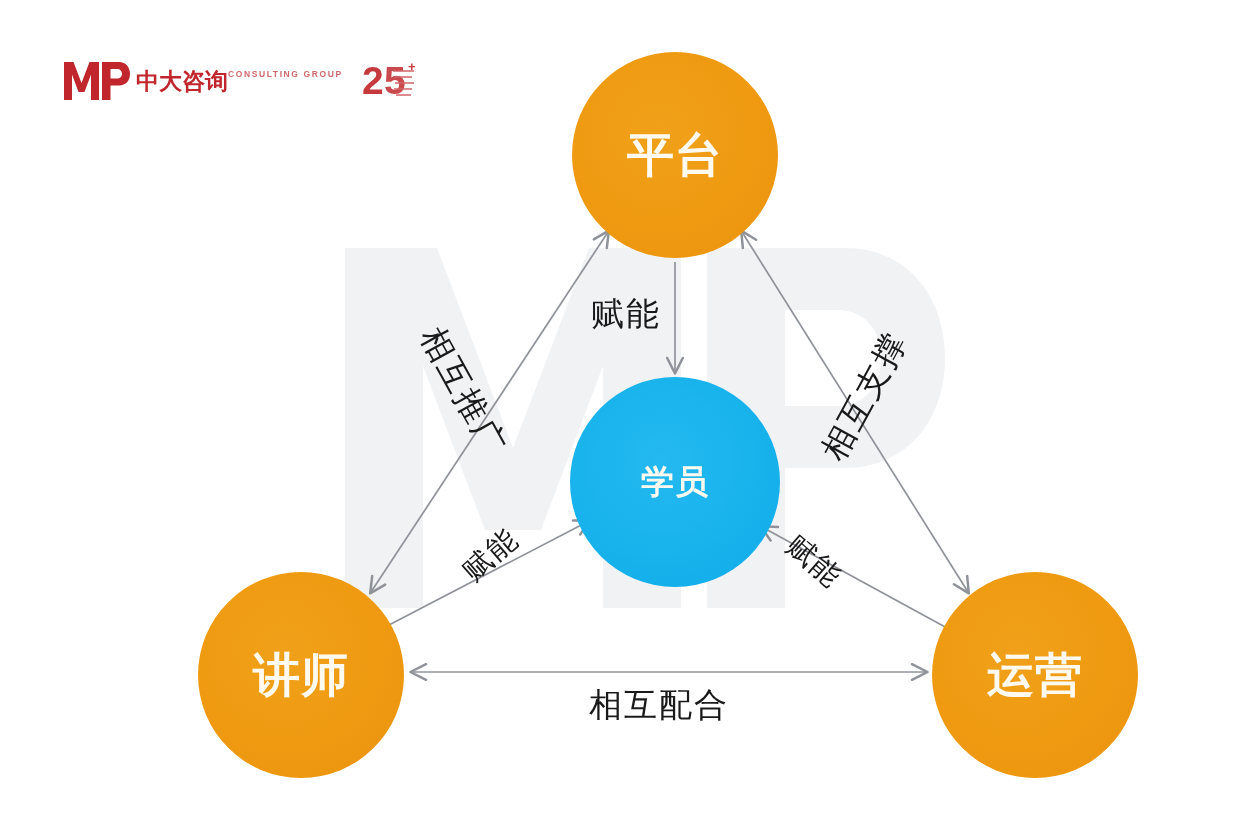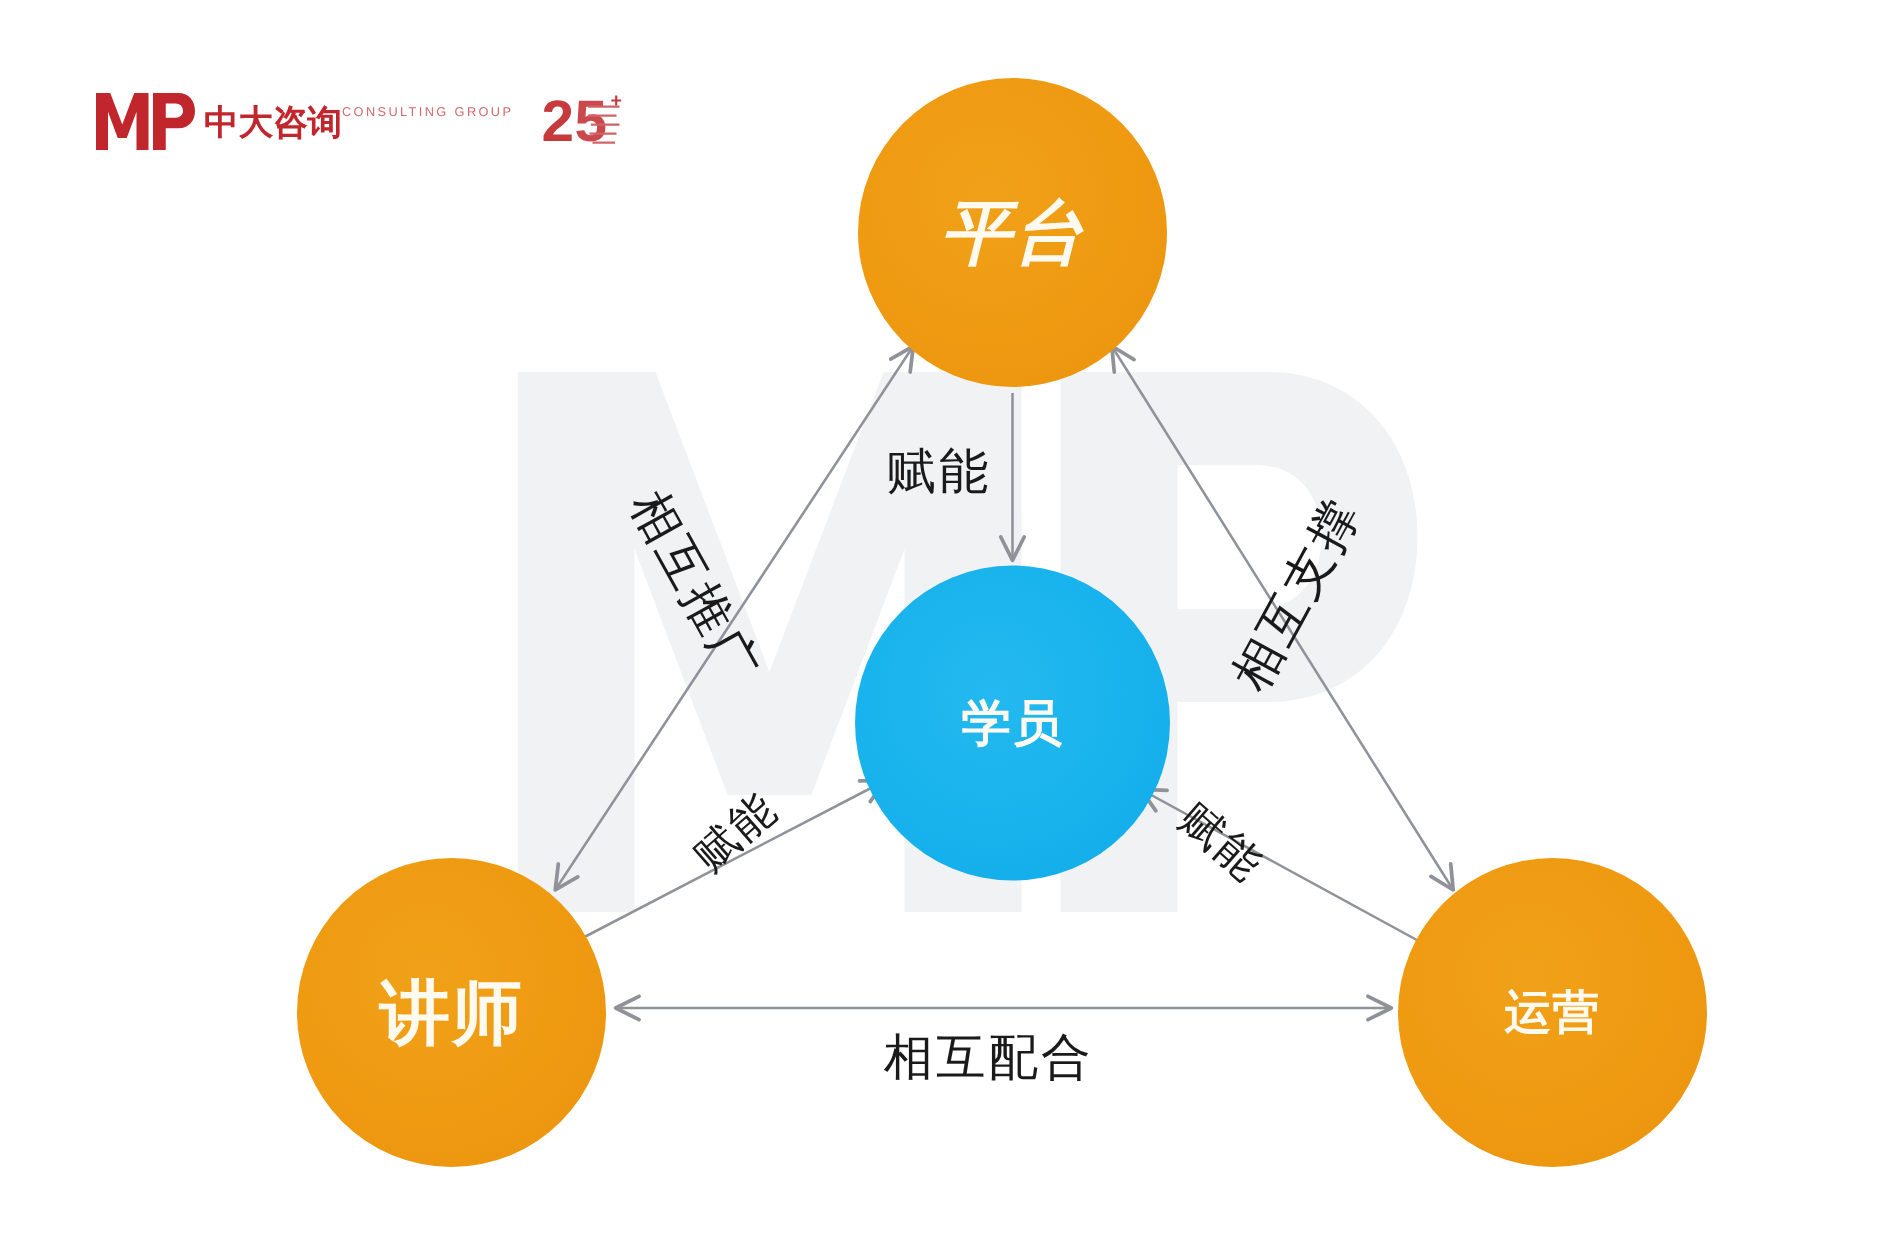--- a/index.html
+++ b/index.html
@@ -54,20 +54,21 @@
     line-height: 1.05;
     white-space: nowrap;
   }
   .logo-en {
     font-size: 8.5px;
     color: #cf6a6c;
     letter-spacing: 1.6px;
     line-height: 1.1;
     white-space: nowrap;
     margin-top: 1px;
+    font-weight: bold;
   }
   .logo-sep {
     width: 1.6px;
     height: 36px;
     background: #cf7b7d;
     margin: 0 9px 0 10px;
   }
   .logo-25 { flex: 0 0 auto; }
 
   
@@ -95,37 +96,36 @@
   .node-orange {
     background: radial-gradient(circle at 42% 38%, #f0a119 0%, #ef9a11 55%, #e8930c 100%);
   }
   .node-cyan {
     background: radial-gradient(circle at 44% 40%, #24b9f0 0%, #17b2ec 60%, #0fabe8 100%);
   }
   #node-platform {
     left: 572px; top: 52px;
     width: 206px; height: 206px;
     font-size: 47px;
-    font-style: italic;
   }
   #node-student {
     left: 570px; top: 377px;
     width: 210px; height: 210px;
     font-size: 33px;
   }
   #node-trainer {
     left: 198px; top: 572px;
     width: 206px; height: 206px;
     font-size: 47px;
     gap: 48px;
   }
   #node-operation {
     left: 932px; top: 572px;
     width: 206px; height: 206px;
-    font-size: 31px;
+    font-size: 47px;
   }
   .node-line { display: block; }
 
   
   .edge-label {
     position: absolute;
     color: #1a1a1a;
     font-size: 33px;
     font-weight: normal;
     white-space: nowrap;

